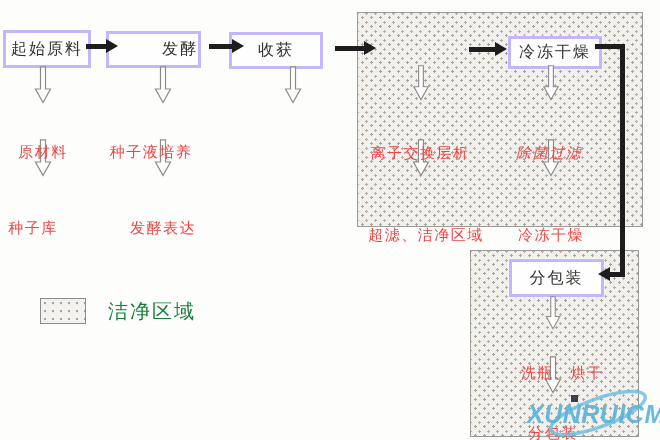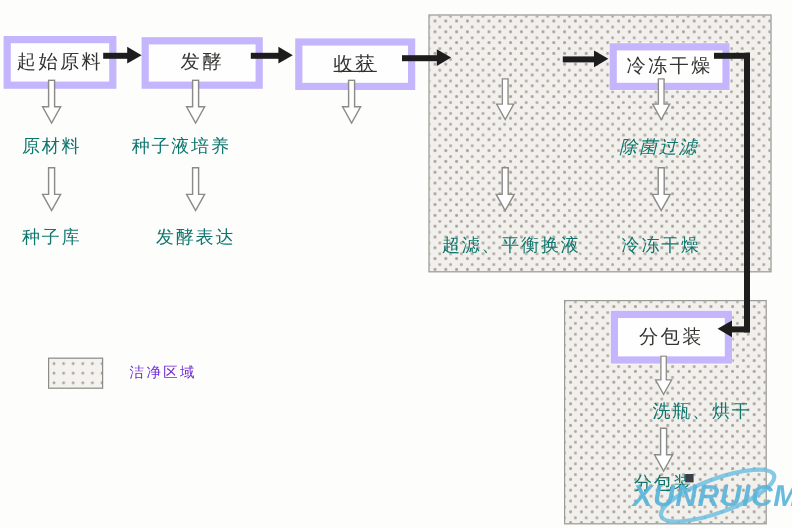--- a/index.html
+++ b/index.html
@@ -23,21 +23,21 @@
     background-image:
       radial-gradient(#a8a299 1px, rgba(0,0,0,0) 1.4px),
       radial-gradient(#b3ada4 1px, rgba(0,0,0,0) 1.4px);
     background-size: 9px 9px, 9px 9px;
     background-position: 0 0, 4px 5px;
   }
   
   .pbox {
     position: absolute;
     background: #fefefe;
-    border: 6px solid #c4b5fd;
+    border: 3px solid #c4b5fd;
     display: flex;
     align-items: center;
     justify-content: center;
     font-size: 16px;
     letter-spacing: 2px;
     color: #333330;
     box-shadow: 0 0 0 1px rgba(255,255,255,0.4);
   }
   
   .harrow { position: absolute; height: 15px; }
@@ -65,39 +65,40 @@
   }
   
   .varrow { position: absolute; }
   
   .step-label {
     position: absolute;
     transform: translate(-50%, -50%);
     white-space: nowrap;
     font-size: 15px;
     letter-spacing: 1.5px;
-    color: #0f766e;
+    color: #ef4444;
+    margin-top: 30px;
   }
   
   .legend-swatch {
     position: absolute;
     left: 40px; top: 298px;
     width: 44px; height: 24px;
     border: 1px solid #8b8b88;
     background-color: #f4f2ee;
     background-image: radial-gradient(#a8a299 1px, rgba(0,0,0,0) 1.4px);
     background-size: 8px 8px;
   }
   .legend-label {
     position: absolute;
     left: 108px; top: 311px;
     transform: translateY(-50%);
-    font-size: 12px;
+    font-size: 20px;
     letter-spacing: 2px;
-    color: #6d28d9;
+    color: #15803d;
   }
   
   .watermark-text {
     position: absolute;
     left: 527px; top: 400px;
     font-size: 25px;
     font-weight: bold;
     font-style: italic;
     letter-spacing: 0.5px;
     color: #58b4da;
@@ -122,24 +123,24 @@
 <body>
 
 <div id="canvas">
 
   <div class="clean-region" style="left:357px; top:12px; width:284px; height:213px;"></div>
   <div class="clean-region" style="left:470px; top:250px; width:167px; height:185px;"></div>
 
   <div class="pbox" style="left:3px;   top:30px;  width:82px; height:32px;">
     <span>起始原料</span>
   </div>
-  <div class="pbox" style="left:118px; top:31px;  width:89px; height:31px;">
+  <div class="pbox" style="left:106px; top:31px;  width:89px; height:31px;justify-content:flex-end;">
     <span>发酵</span>
   </div>
-  <div class="pbox" style="left:246px; top:32px;  width:88px; height:31px;text-decoration:underline;">
+  <div class="pbox" style="left:229px; top:32px;  width:88px; height:31px;">
     <span>收获</span>
   </div>
   <div class="pbox" style="left:508px; top:36px;  width:88px; height:27px;">
     <span>冷冻干燥</span>
   </div>
   <div class="pbox" style="left:509px; top:259px; width:89px; height:32px;">
     <span>分包装</span>
   </div>
 
   <div class="harrow" style="left:86px;  top:39px; width:32px;">
@@ -197,27 +198,28 @@
     </svg>
 
   <svg class="varrow" style="left:544px; top:296px;" width="18" height="34" viewBox="0 0 18 38">
       <polygon points="6.5,0.8 11.5,0.8 11.5,23 16.5,23 9,36.5 1.5,23 6.5,23" fill="#ffffff" stroke="#8b8b88" stroke-width="1.2"></polygon>
     </svg>
   <svg class="varrow" style="left:544px; top:354px;" width="18" height="42" viewBox="0 0 18 38">
       <polygon points="6.5,0.8 11.5,0.8 11.5,23 16.5,23 9,36.5 1.5,23 6.5,23" fill="#ffffff" stroke="#8b8b88" stroke-width="1.2"></polygon>
     </svg>
 
   <div class="step-label" style="left:43px;  top:122px;">原材料</div>
-  <div class="step-label" style="left:43px;  top:198px;font-family:Liberation Serif, serif;">种子库</div>
+  <div class="step-label" style="left:33px;  top:198px;font-family:Liberation Serif, serif;">种子库</div>
   <div class="step-label" style="left:151px; top:122px;">种子液培养</div>
   <div class="step-label" style="left:163px; top:198px;">发酵表达</div>
-  <div class="step-label" style="left:426px; top:205px;">超滤、平衡换液</div>
+  <div class="step-label" style="left:420px; top:123px;">离子交换层析</div>
+  <div class="step-label" style="left:426px; top:205px;">超滤、洁净区域</div>
   <div class="step-label" style="left:549px; top:123px;font-style:italic;">除菌过滤</div>
   <div class="step-label" style="left:551px; top:205px;">冷冻干燥</div>
-  <div class="step-label" style="left:585px; top:343px;text-align:center;">洗瓶、烘干</div>
+  <div class="step-label" style="left:562px; top:343px;text-align:center;">洗瓶、烘干</div>
   <div class="step-label" style="left:553px; top:403px;">分包装</div>
 
   <div class="legend-swatch"></div>
   <div class="legend-label">洁净区域</div>
 
   <svg class="watermark-orbit" width="120" height="58" viewBox="0 0 120 58">
     <ellipse cx="60" cy="29" rx="50" ry="14" fill="none" stroke="#6fc0e2" stroke-width="3.5" transform="rotate(-20 60 29)"></ellipse>
   </svg>
   <div class="watermark-dot"></div>
   <div class="watermark-text">XUNRUICMS</div>

